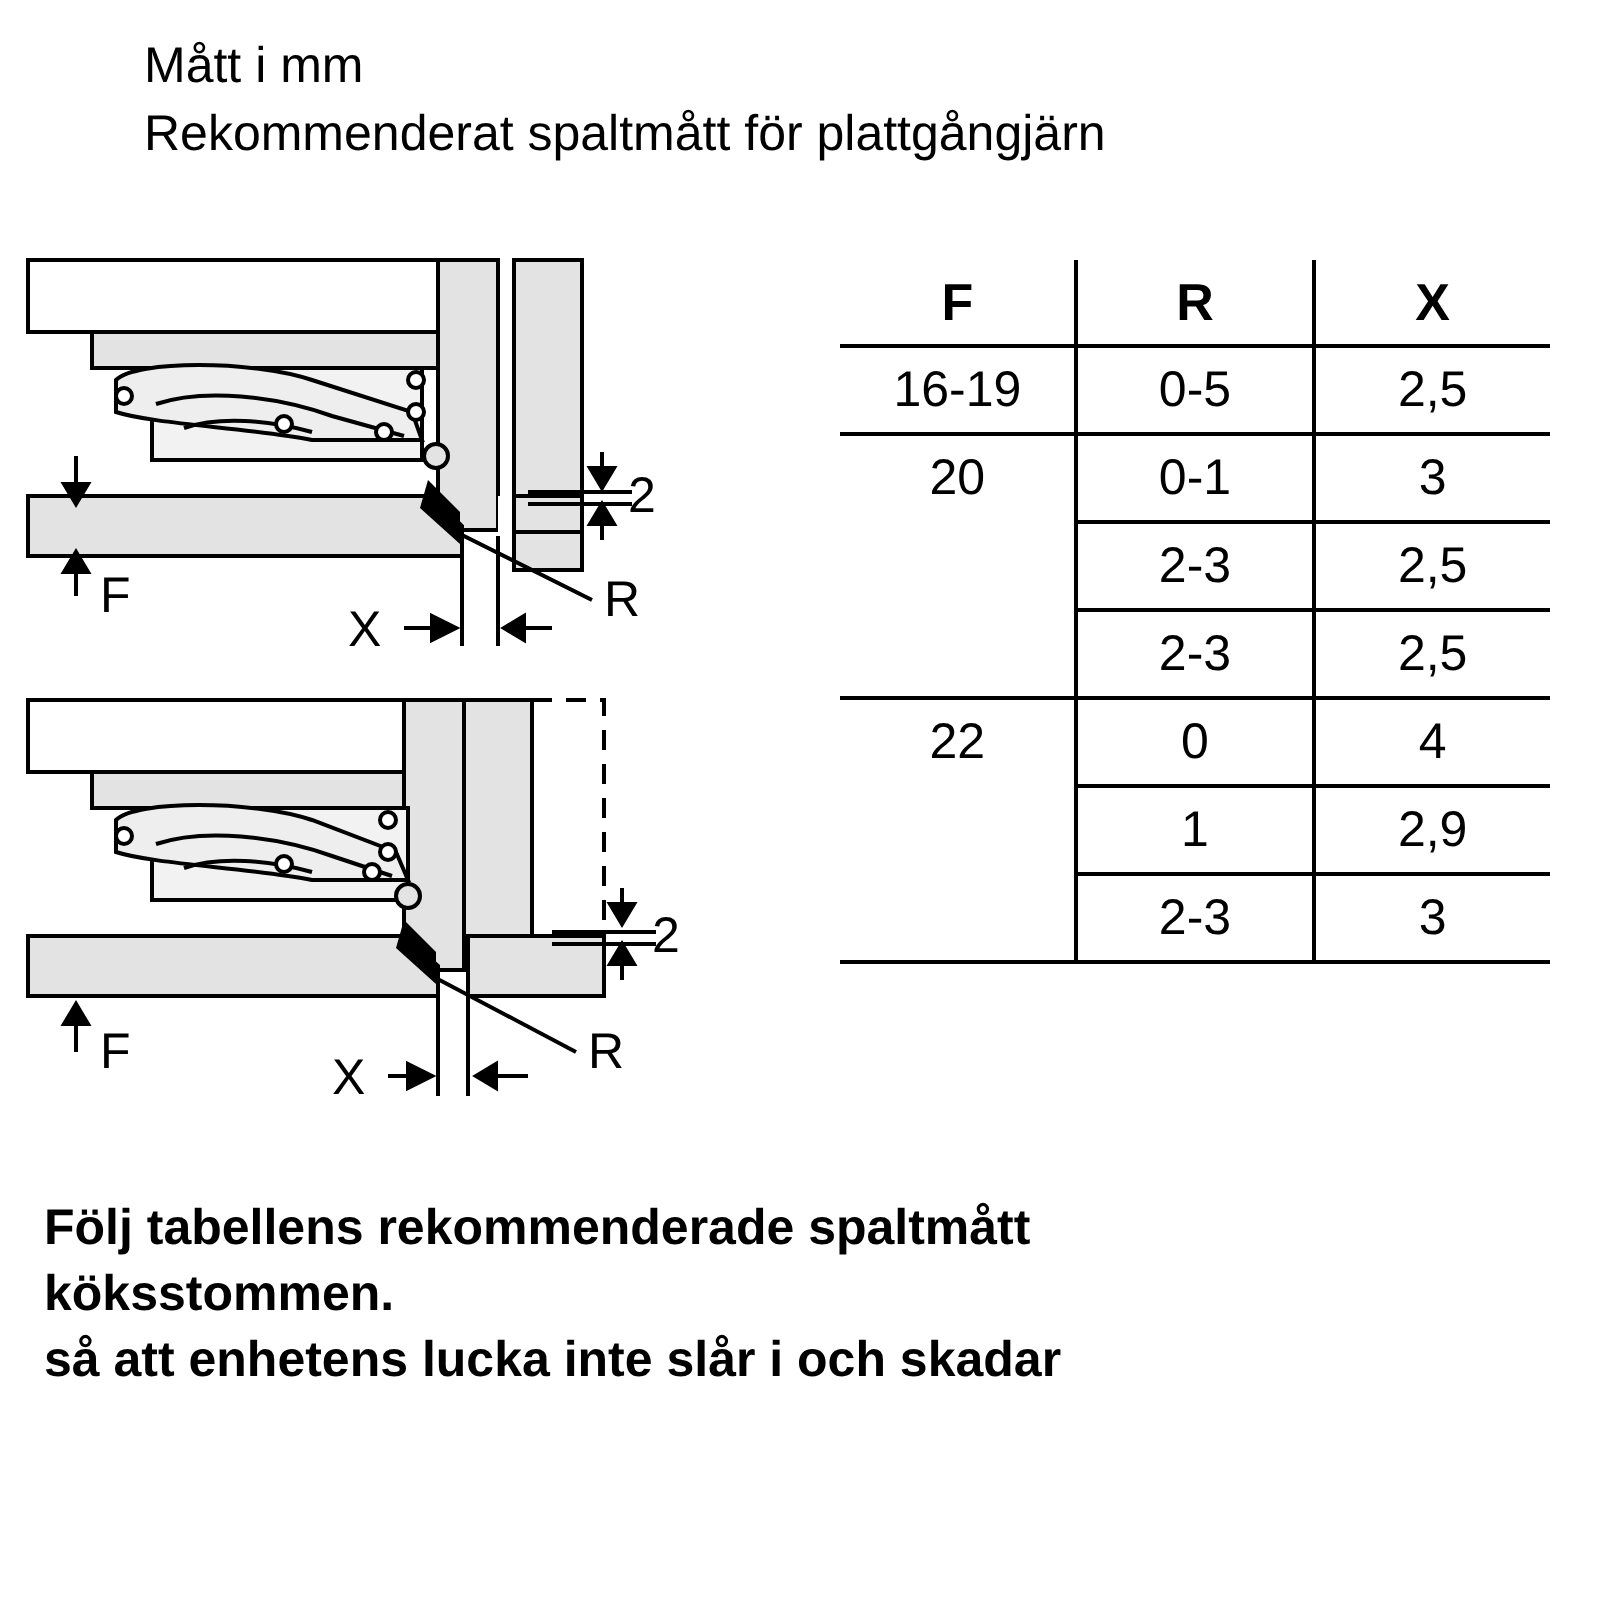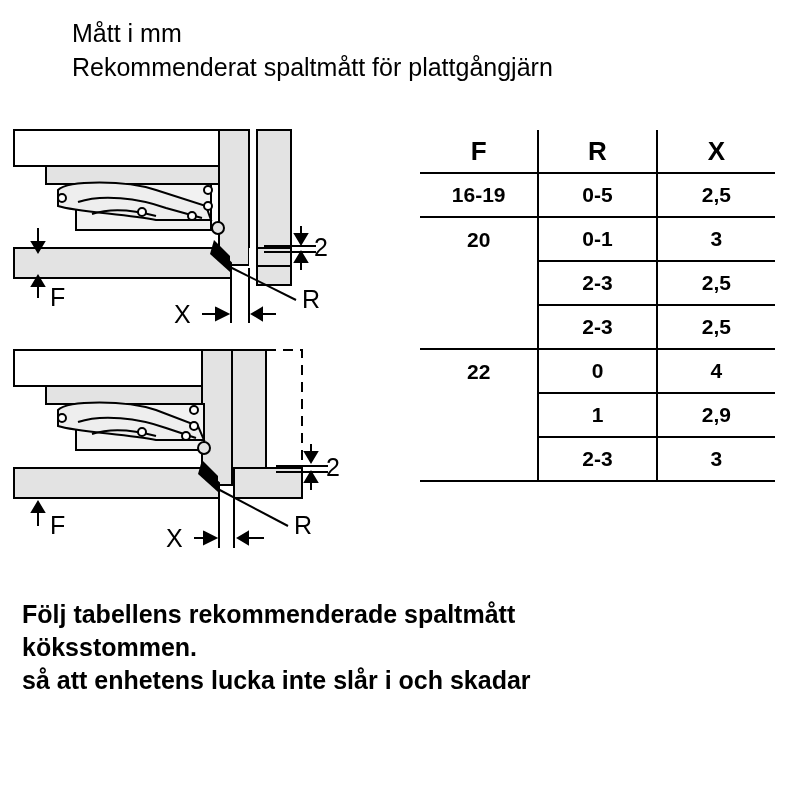--- a/index.html
+++ b/index.html
@@ -65,22 +65,22 @@
     top: 130px;
     width: 355px;
   }
   table.dims {
     border-collapse: collapse;
     width: 355px;
     table-layout: fixed;
   }
   table.dims th, table.dims td {
     text-align: center;
-    font-size: 21px;
-    font-weight: bold;
+    font-size: 25px;
+    font-weight: normal;
     padding: 0;
     height: 42px;
     vertical-align: middle;
   }
   table.dims th {
     font-weight: bold;
     font-size: 26px;
   }
   
   table.dims td.col-f, table.dims th.col-f { border-right: 2px solid #000; }

